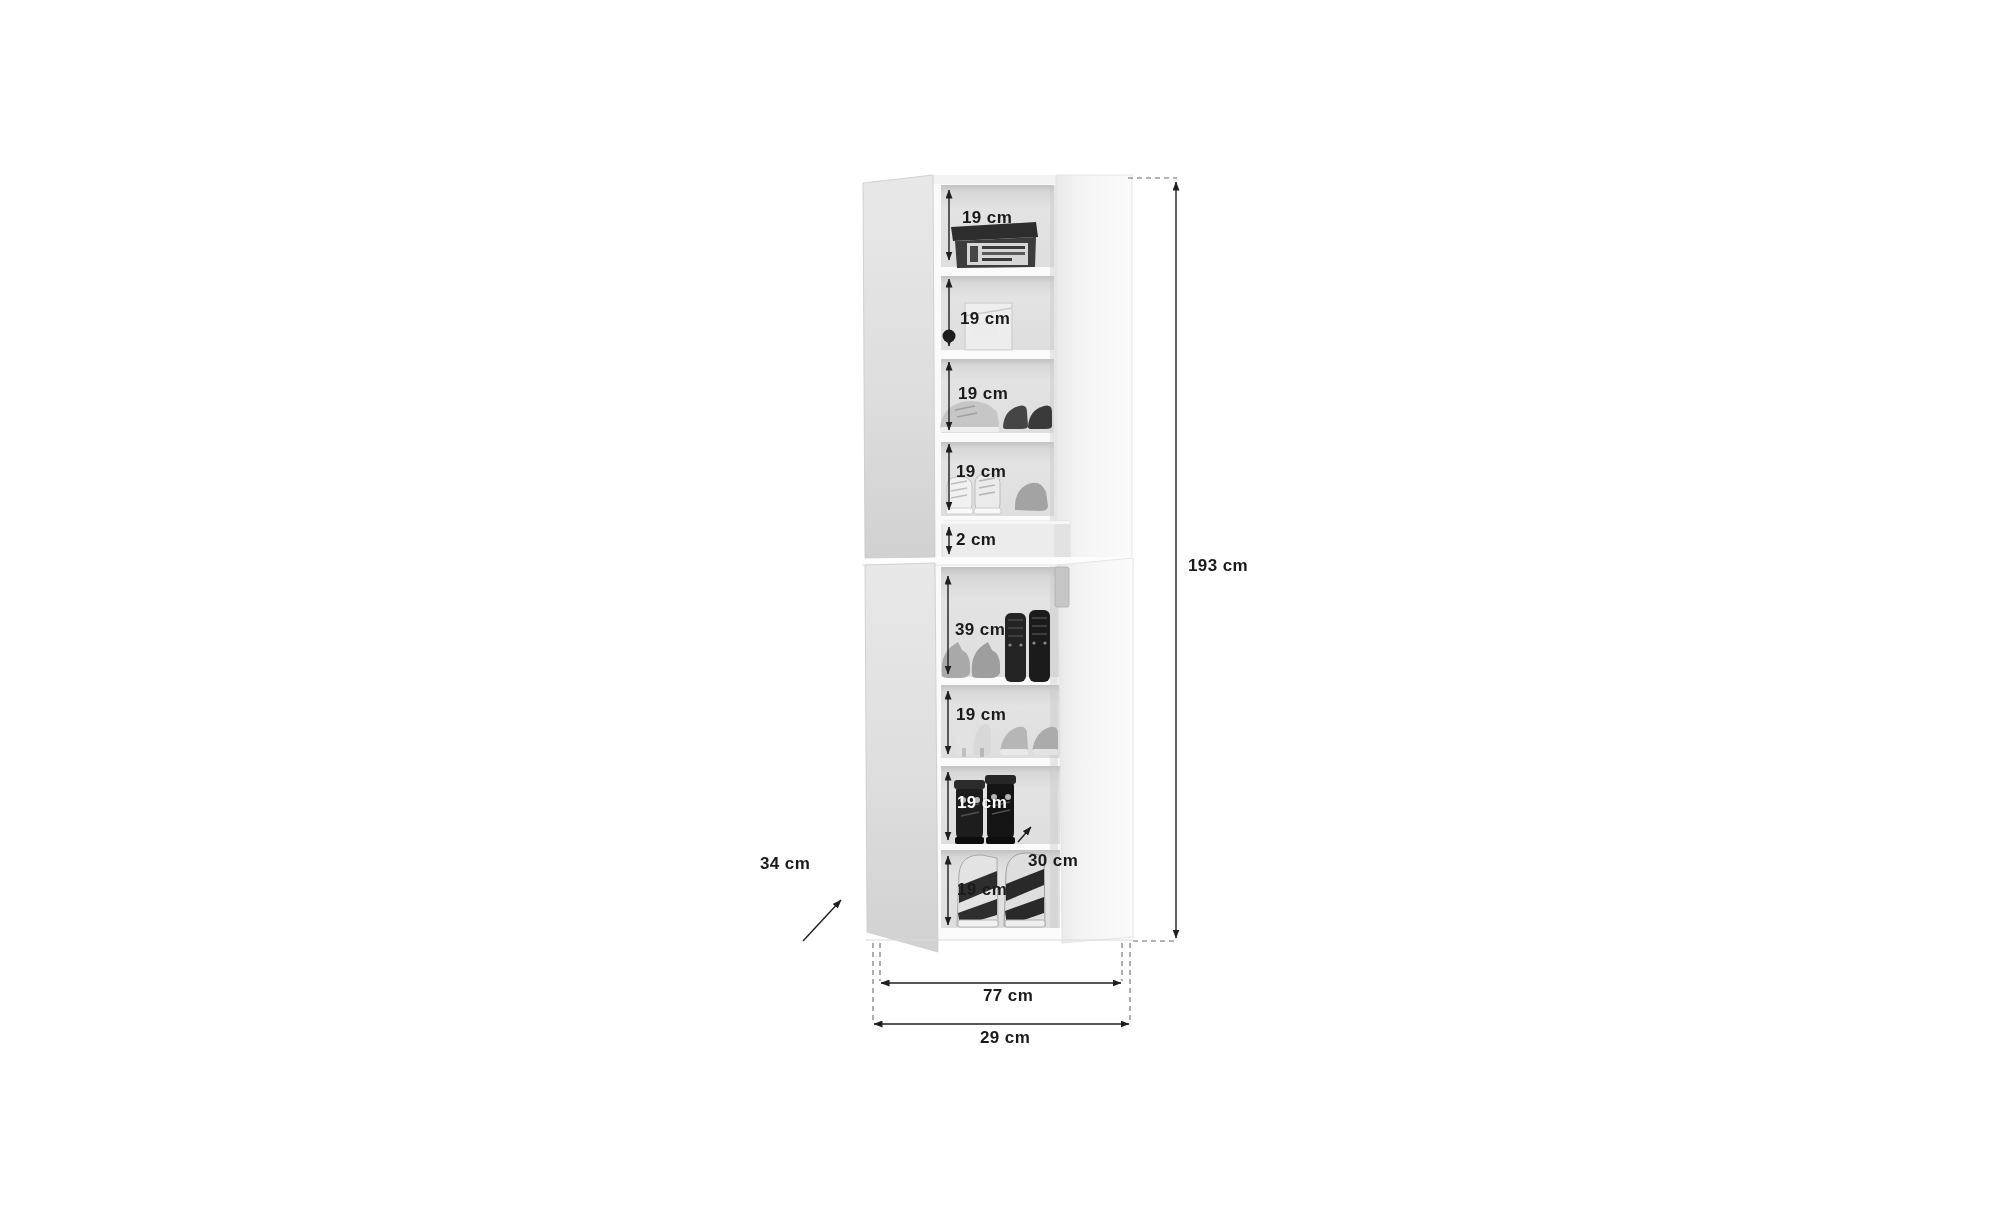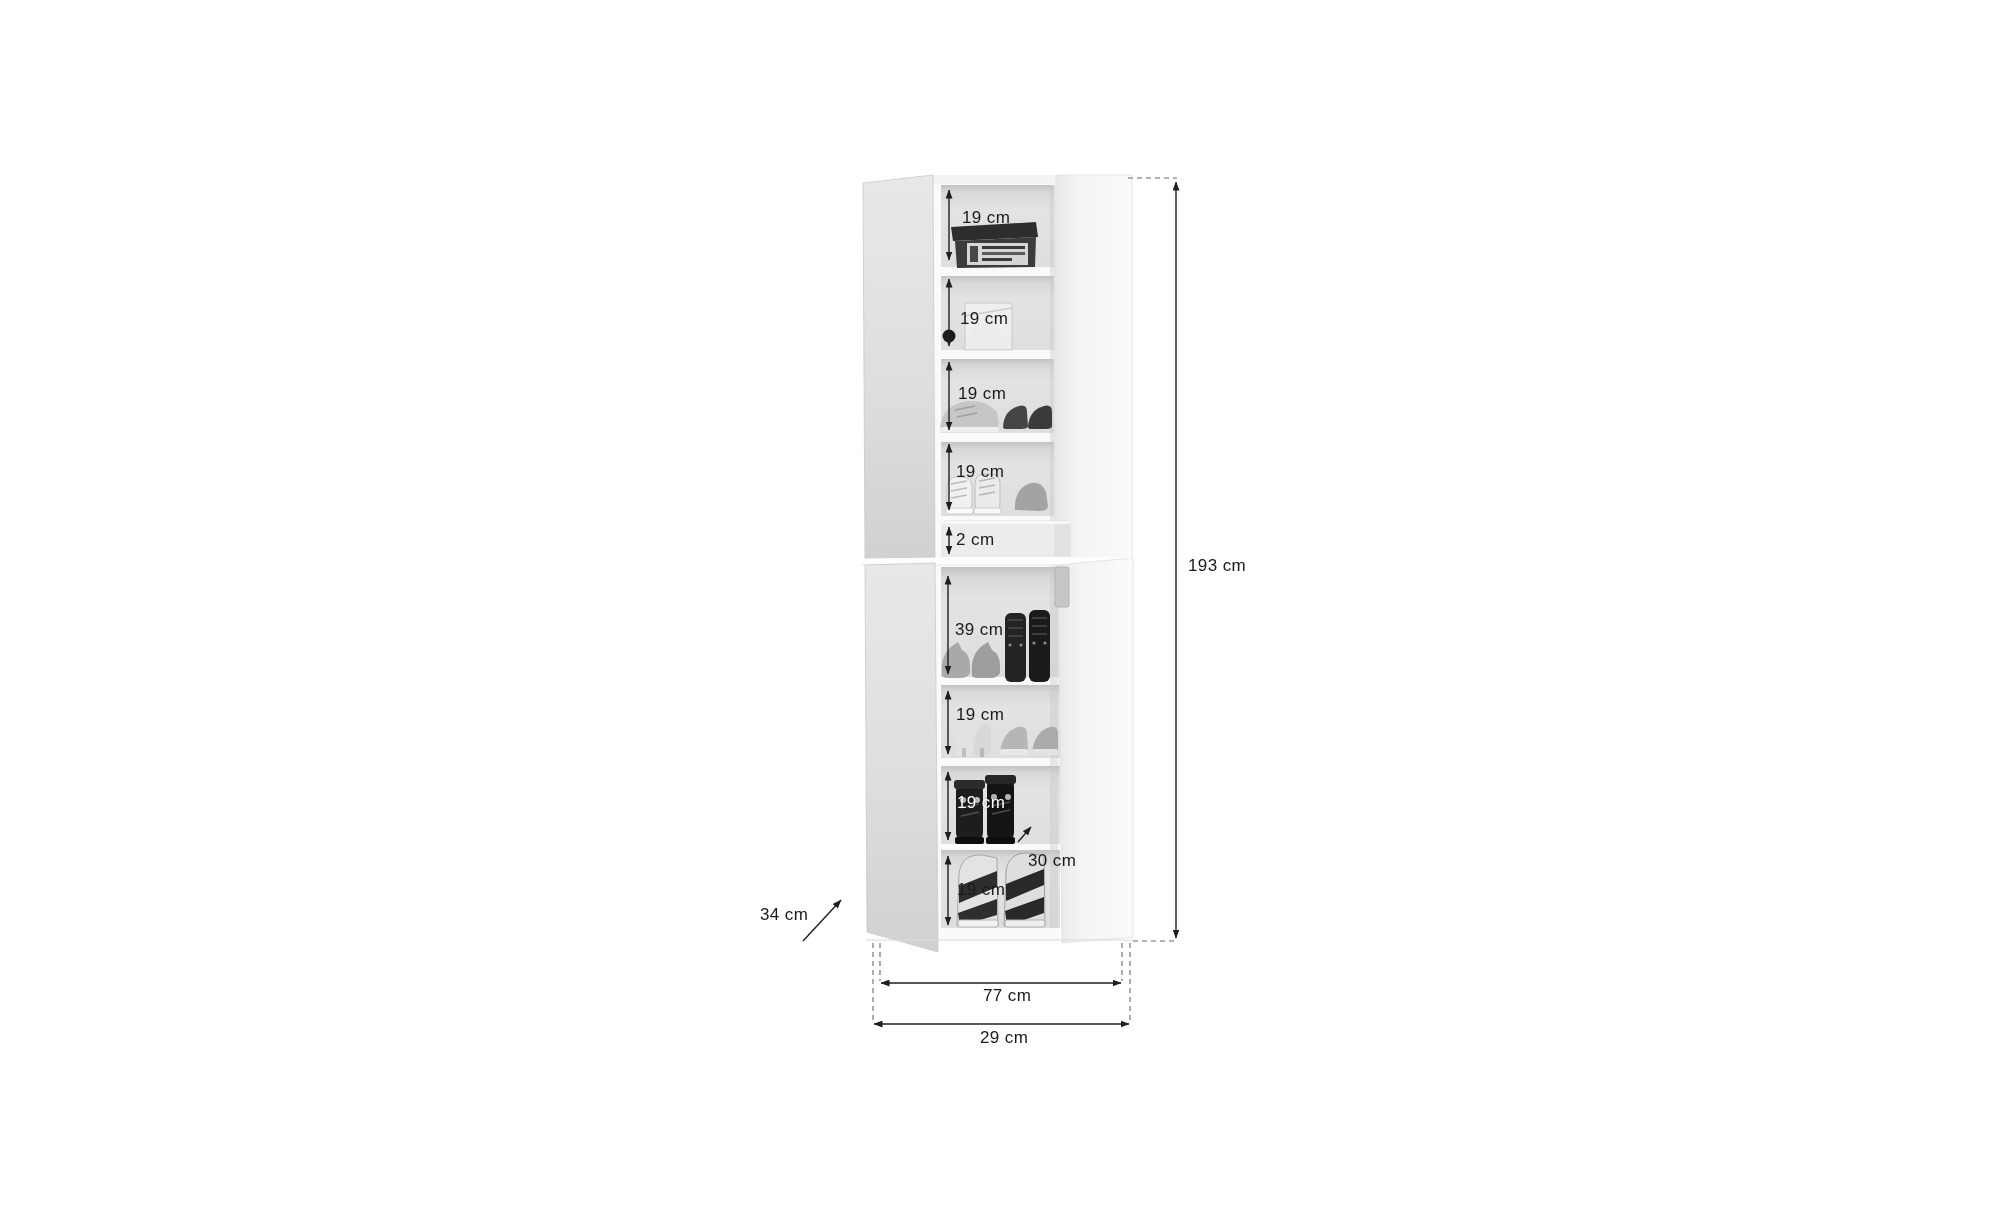--- a/index.html
+++ b/index.html
@@ -2,21 +2,21 @@
 <html><head>
 <meta charset="utf-8">
 <style>
   html,body{margin:0;padding:0;background:#ffffff;}
   .canvas{
     position:relative;width:2000px;height:1222px;background:#ffffff;overflow:hidden;
     font-family:"Liberation Sans",sans-serif;
   }
   .lbl{
     position:absolute;font-size:17px;line-height:20px;color:#1a1a1a;
-    white-space:nowrap;letter-spacing:.4px;
+    white-space:nowrap;letter-spacing:.4px;font-weight:bold;
   }
   .lbl.white{color:#ffffff;text-shadow:0 0 2px rgba(0,0,0,.35);}
   svg{position:absolute;left:0;top:0;}
 </style>
 </head>
 <body>
 
 <div class="canvas">
 
   <svg width="2000" height="1222" viewBox="0 0 2000 1222">
@@ -199,18 +199,18 @@
   <div class="lbl" style="left:960px;top:309px">19 cm</div>
   <div class="lbl" style="left:958px;top:384px">19 cm</div>
   <div class="lbl" style="left:956px;top:462px">19 cm</div>
   <div class="lbl" style="left:956px;top:530px">2 cm</div>
   <div class="lbl" style="left:955px;top:620px">39 cm</div>
   <div class="lbl" style="left:956px;top:705px">19 cm</div>
   <div class="lbl white" style="left:957px;top:793px">19 cm</div>
   <div class="lbl" style="left:957px;top:880px">19 cm</div>
 
   <div class="lbl" style="left:1028px;top:851px">30 cm</div>
-  <div class="lbl" style="left:760px;top:905px">34 cm</div>
+  <div class="lbl" style="left:760px;top:854px">34 cm</div>
   <div class="lbl" style="left:1188px;top:556px">193 cm</div>
   <div class="lbl" style="left:983px;top:986px">77 cm</div>
   <div class="lbl" style="left:980px;top:1028px">29 cm</div>
 
 </div>
 
 </body></html>

